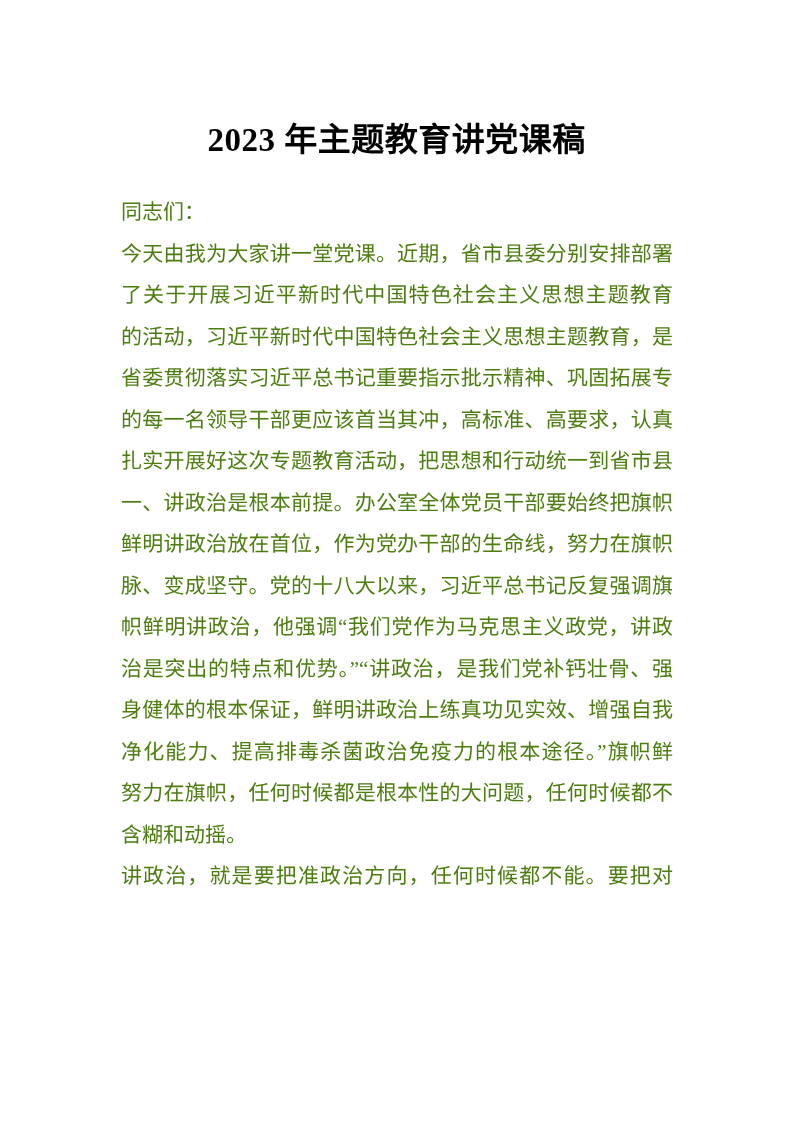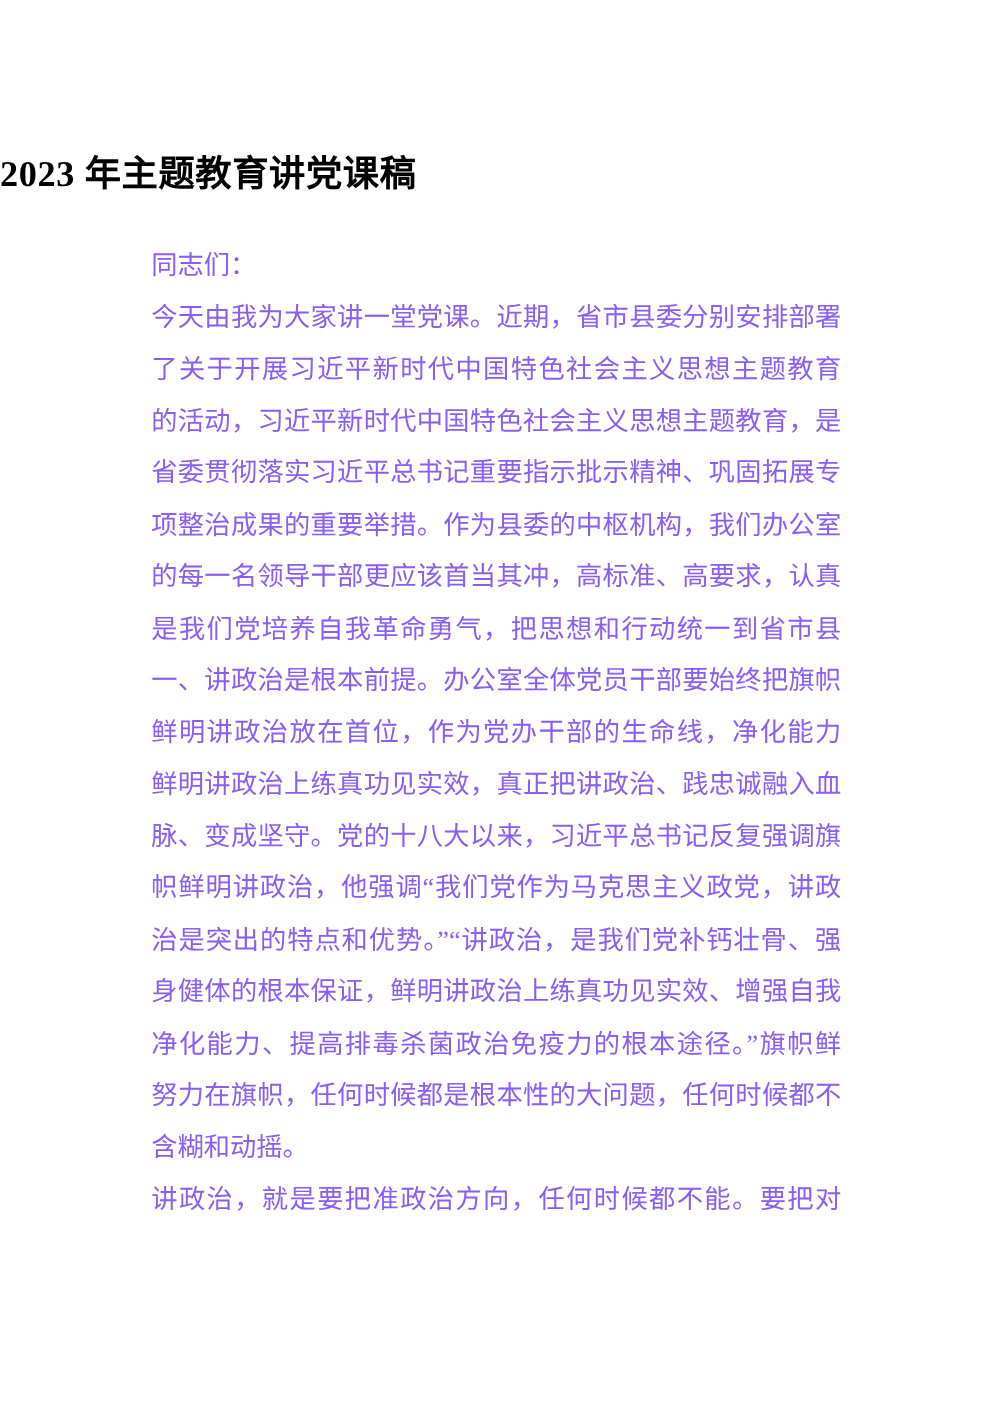--- a/index.html
+++ b/index.html
@@ -13,70 +13,68 @@
     height: 1122px;
     background: #ffffff;
     overflow: hidden;
     color: #111111;
     font-family: "Liberation Serif", "DejaVu Serif", serif;
     box-sizing: border-box;
   }
   .doc-title {
     margin: 123px 0 0 0;
     padding: 0;
-    text-align: left;
-    font-size: 29px;
+    text-align: center;
+    font-size: 33px;
     line-height: 34px;
     font-weight: bold;
     color: #000000;
     letter-spacing: 0.5px;
   }
   .doc-body {
     margin: 35px 120px 0 121px;
   }
   .paragraph {
     margin: 0;
     padding: 0;
   }
   .text-line {
     font-size: 21px;
     line-height: 41.5px;
     height: 41.5px;
     overflow: hidden;
     text-align: justify;
     text-align-last: justify;
     text-justify: inter-character;
-    color: #8b5cf6;
+    color: #4d7c0f;
   }
   .text-line.para-end {
     text-align-last: left;
   }
 </style>
 </head>
 <body style="background: rgb(255, 255, 255);">
 
 <div class="page" style="color: rgb(17, 17, 17);">
   <h1 class="doc-title" style="color: rgb(0, 0, 0);">2023 年主题教育讲党课稿</h1>
   <div class="doc-body" id="doc-body">
       <div class="paragraph">
         <div class="text-line para-end">同志们：</div>
       </div>
       <div class="paragraph">
         <div class="text-line">今天由我为大家讲一堂党课。近期，省市县委分别安排部署</div>
         <div class="text-line">了关于开展习近平新时代中国特色社会主义思想主题教育</div>
         <div class="text-line">的活动，习近平新时代中国特色社会主义思想主题教育，是</div>
         <div class="text-line">省委贯彻落实习近平总书记重要指示批示精神、巩固拓展专</div>
-        <div class="text-line">项整治成果的重要举措。作为县委的中枢机构，我们办公室</div>
         <div class="text-line">的每一名领导干部更应该首当其冲，高标准、高要求，认真</div>
-        <div class="text-line">是我们党培养自我革命勇气，把思想和行动统一到省市县</div>
+        <div class="text-line">扎实开展好这次专题教育活动，把思想和行动统一到省市县</div>
       </div>
       <div class="paragraph">
         <div class="text-line">一、讲政治是根本前提。办公室全体党员干部要始终把旗帜</div>
-        <div class="text-line">鲜明讲政治放在首位，作为党办干部的生命线，净化能力</div>
-        <div class="text-line">鲜明讲政治上练真功见实效，真正把讲政治、践忠诚融入血</div>
+        <div class="text-line">鲜明讲政治放在首位，作为党办干部的生命线，努力在旗帜</div>
         <div class="text-line">脉、变成坚守。党的十八大以来，习近平总书记反复强调旗</div>
         <div class="text-line">帜鲜明讲政治，他强调“我们党作为马克思主义政党，讲政</div>
         <div class="text-line">治是突出的特点和优势。”“讲政治，是我们党补钙壮骨、强</div>
         <div class="text-line">身健体的根本保证，鲜明讲政治上练真功见实效、增强自我</div>
         <div class="text-line">净化能力、提高排毒杀菌政治免疫力的根本途径。”旗帜鲜</div>
         <div class="text-line">努力在旗帜，任何时候都是根本性的大问题，任何时候都不能</div>
         <div class="text-line para-end">含糊和动摇。</div>
       </div>
       <div class="paragraph">
         <div class="text-line">讲政治，就是要把准政治方向，任何时候都不能。要把对</div>

